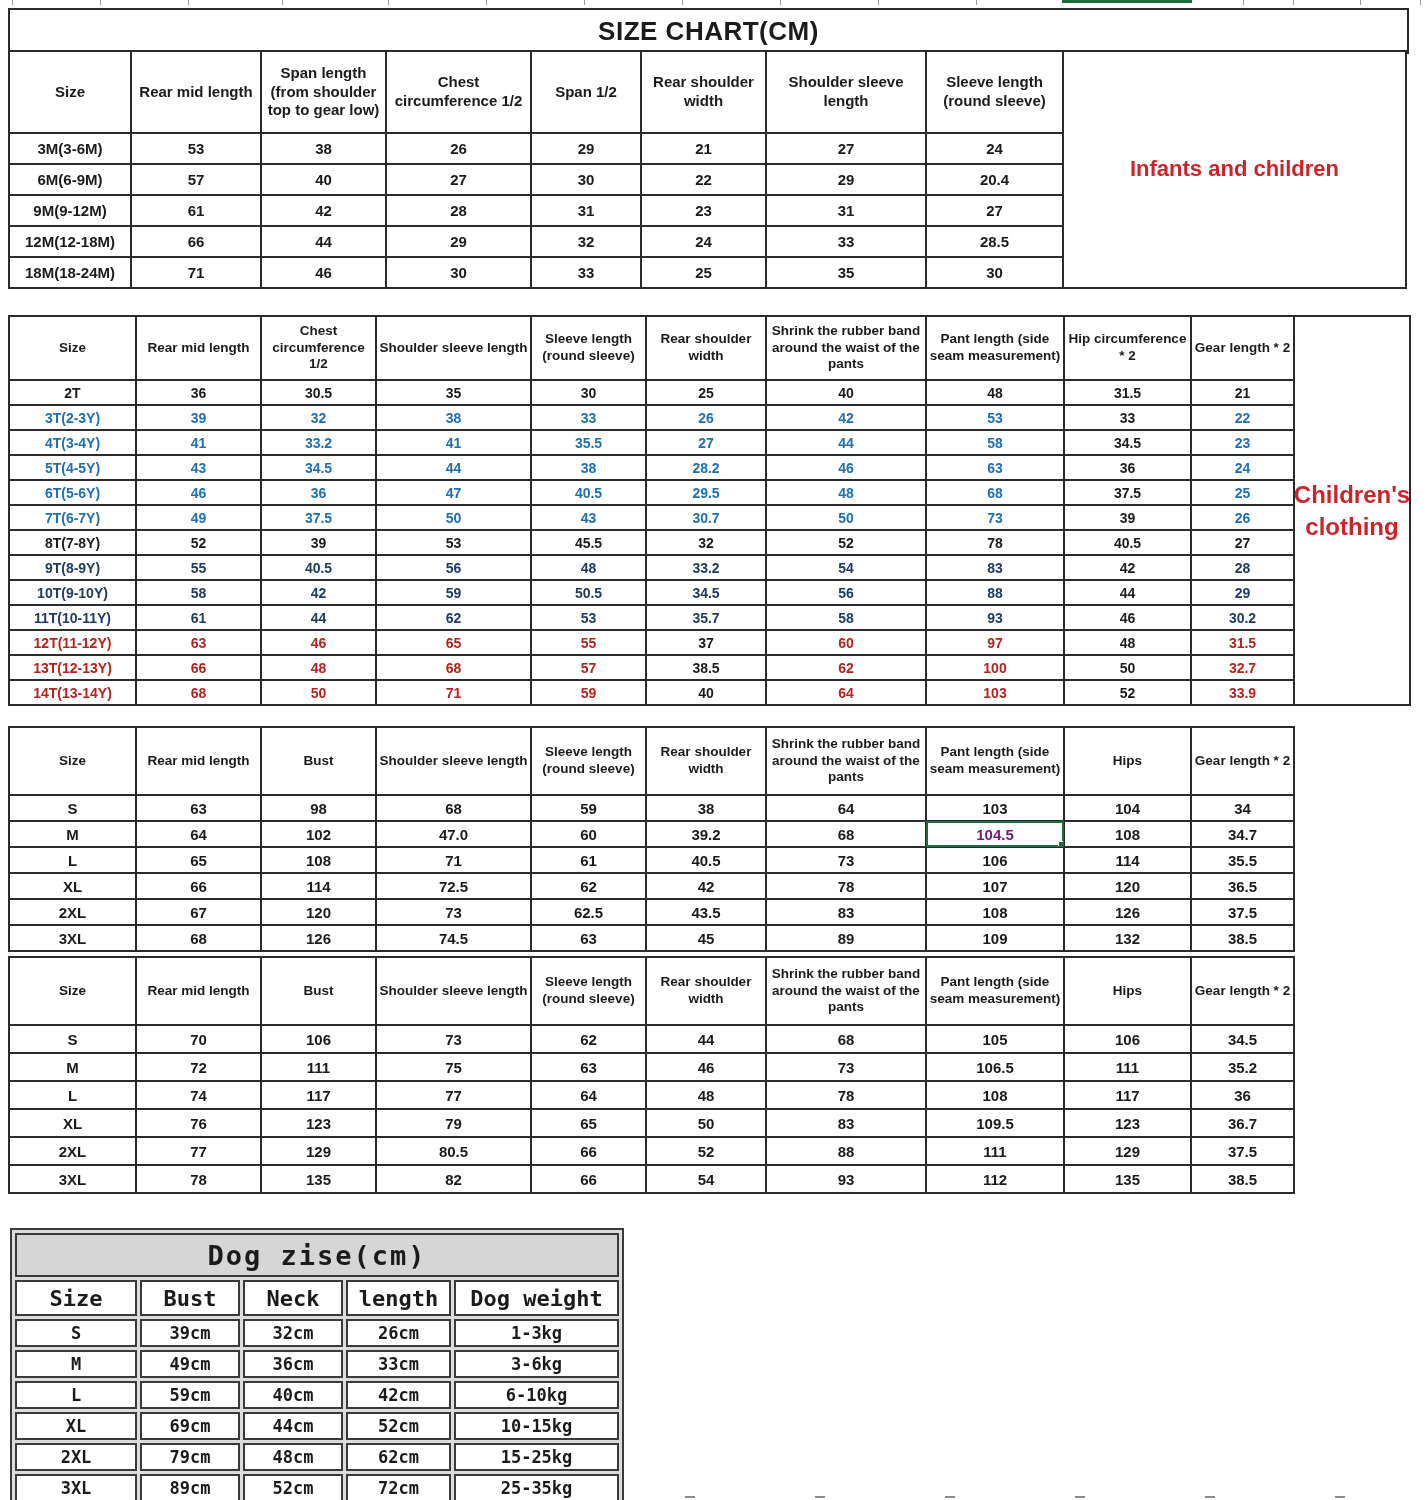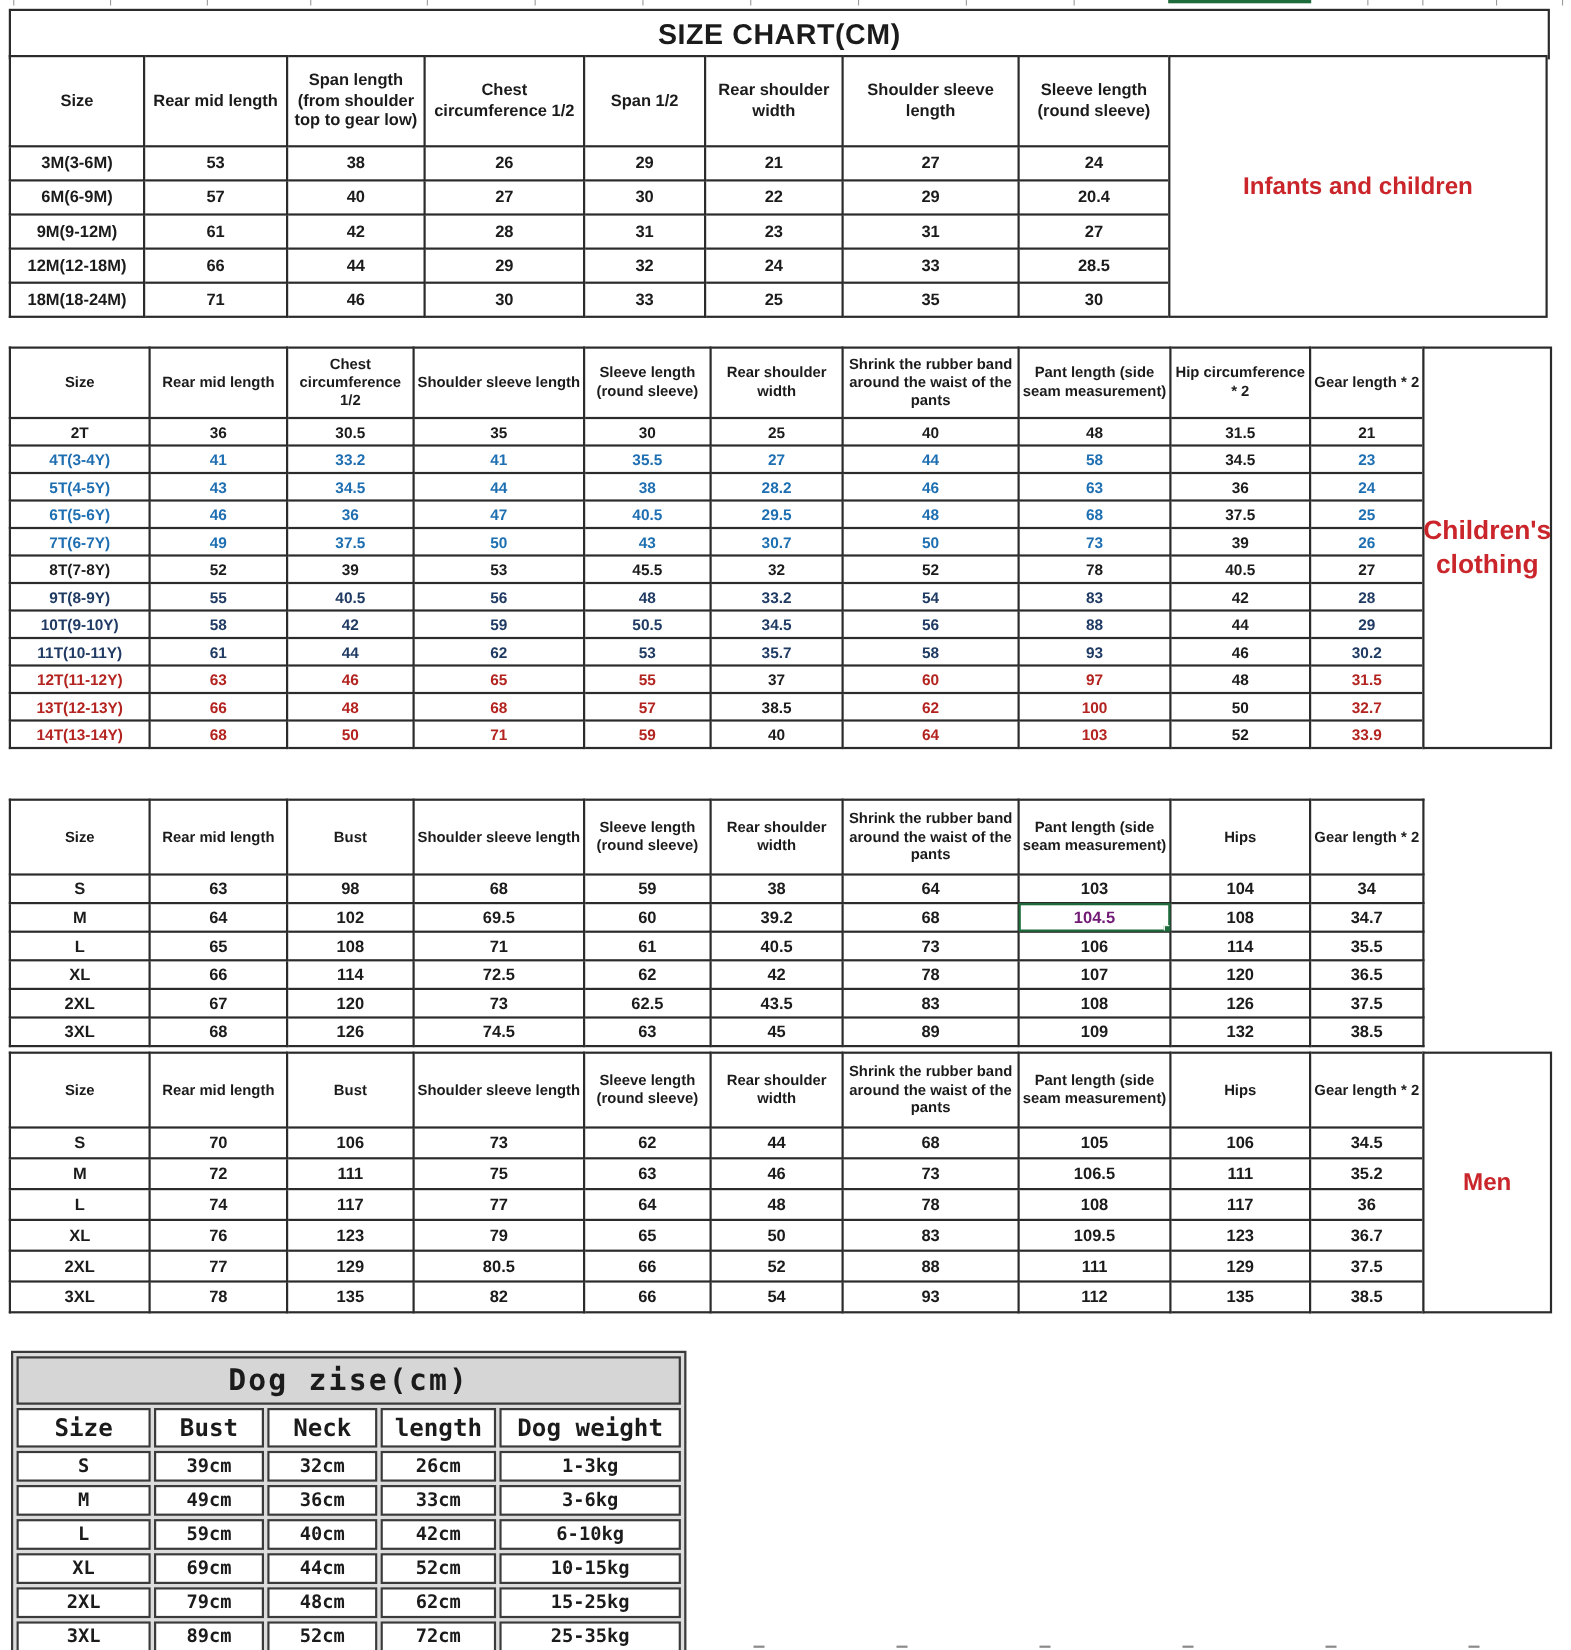--- a/index.html
+++ b/index.html
@@ -203,20 +203,32 @@
             <td style="color: rgb(27, 27, 27);">30.5</td>
             <td style="color: rgb(27, 27, 27);">35</td>
             <td style="color: rgb(27, 27, 27);">30</td>
             <td style="color: rgb(27, 27, 27);">25</td>
             <td style="color: rgb(27, 27, 27);">40</td>
             <td style="color: rgb(27, 27, 27);">48</td>
             <td style="color: rgb(27, 27, 27);">31.5</td>
             <td style="color: rgb(27, 27, 27);">21</td>
           </tr>
           <tr>
+            <td style="color: rgb(30, 111, 178);">3T(2-3Y)</td>
+            <td style="color: rgb(30, 111, 178);">39</td>
+            <td style="color: rgb(30, 111, 178);">32</td>
+            <td style="color: rgb(30, 111, 178);">38</td>
+            <td style="color: rgb(30, 111, 178);">33</td>
+            <td style="color: rgb(30, 111, 178);">26</td>
+            <td style="color: rgb(30, 111, 178);">42</td>
+            <td style="color: rgb(30, 111, 178);">53</td>
+            <td style="color: rgb(27, 27, 27);">33</td>
+            <td style="color: rgb(30, 111, 178);">22</td>
+          </tr>
+          <tr>
             <td style="color: rgb(30, 111, 178);">4T(3-4Y)</td>
             <td style="color: rgb(30, 111, 178);">41</td>
             <td style="color: rgb(30, 111, 178);">33.2</td>
             <td style="color: rgb(30, 111, 178);">41</td>
             <td style="color: rgb(30, 111, 178);">35.5</td>
             <td style="color: rgb(30, 111, 178);">27</td>
             <td style="color: rgb(30, 111, 178);">44</td>
             <td style="color: rgb(30, 111, 178);">58</td>
             <td style="color: rgb(27, 27, 27);">34.5</td>
             <td style="color: rgb(30, 111, 178);">23</td>
@@ -384,21 +396,21 @@
             <td style="color: rgb(27, 27, 27);">38</td>
             <td style="color: rgb(27, 27, 27);">64</td>
             <td style="color: rgb(27, 27, 27);">103</td>
             <td style="color: rgb(27, 27, 27);">104</td>
             <td style="color: rgb(27, 27, 27);">34</td>
           </tr>
           <tr>
             <td style="color: rgb(27, 27, 27);">M</td>
             <td style="color: rgb(27, 27, 27);">64</td>
             <td style="color: rgb(27, 27, 27);">102</td>
-            <td style="color: rgb(27, 27, 27);">69.5</td>
+            <td style="color: rgb(27, 27, 27);">47.0</td>
             <td style="color: rgb(27, 27, 27);">60</td>
             <td style="color: rgb(27, 27, 27);">39.2</td>
             <td style="color: rgb(27, 27, 27);">68</td>
             <td class="sel" style="color: #701a75;">104.5</td>
             <td style="color: rgb(27, 27, 27);">108</td>
             <td style="color: rgb(27, 27, 27);">34.7</td>
           </tr>
           <tr>
             <td style="color: rgb(27, 27, 27);">L</td>
             <td style="color: rgb(27, 27, 27);">65</td>
@@ -547,21 +559,20 @@
             <td style="color: rgb(27, 27, 27);">82</td>
             <td style="color: rgb(27, 27, 27);">66</td>
             <td style="color: rgb(27, 27, 27);">54</td>
             <td style="color: rgb(27, 27, 27);">93</td>
             <td style="color: rgb(27, 27, 27);">112</td>
             <td style="color: rgb(27, 27, 27);">135</td>
             <td style="color: rgb(27, 27, 27);">38.5</td>
           </tr>
         </tbody>
     </table>
-    <div class="side-cell side-red" style="width:114px;">Men</div>
   </div>
 
   <div class="dog-wrap">
     <table class="dog">
       <colgroup>
         <col style="width:122px">
           <col style="width:100px">
           <col style="width:100px">
           <col style="width:105px">
           <col style="width:165px">

